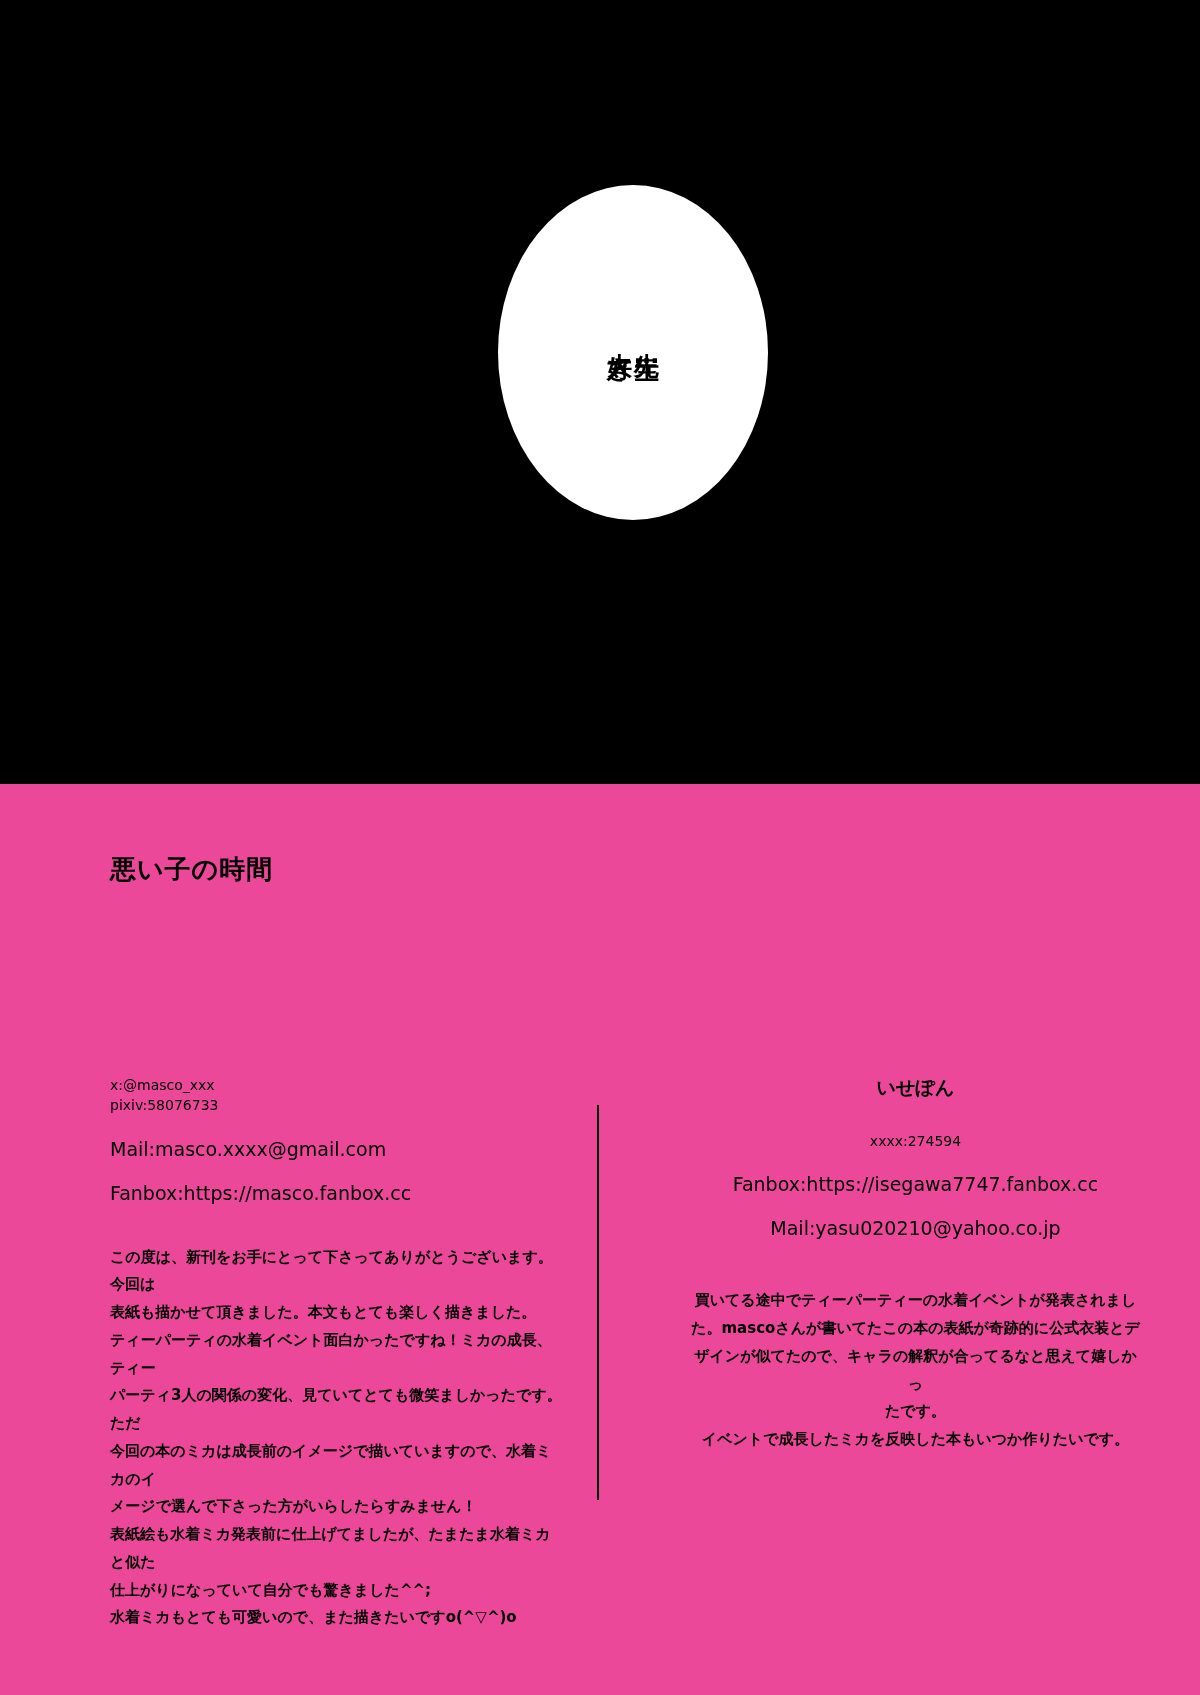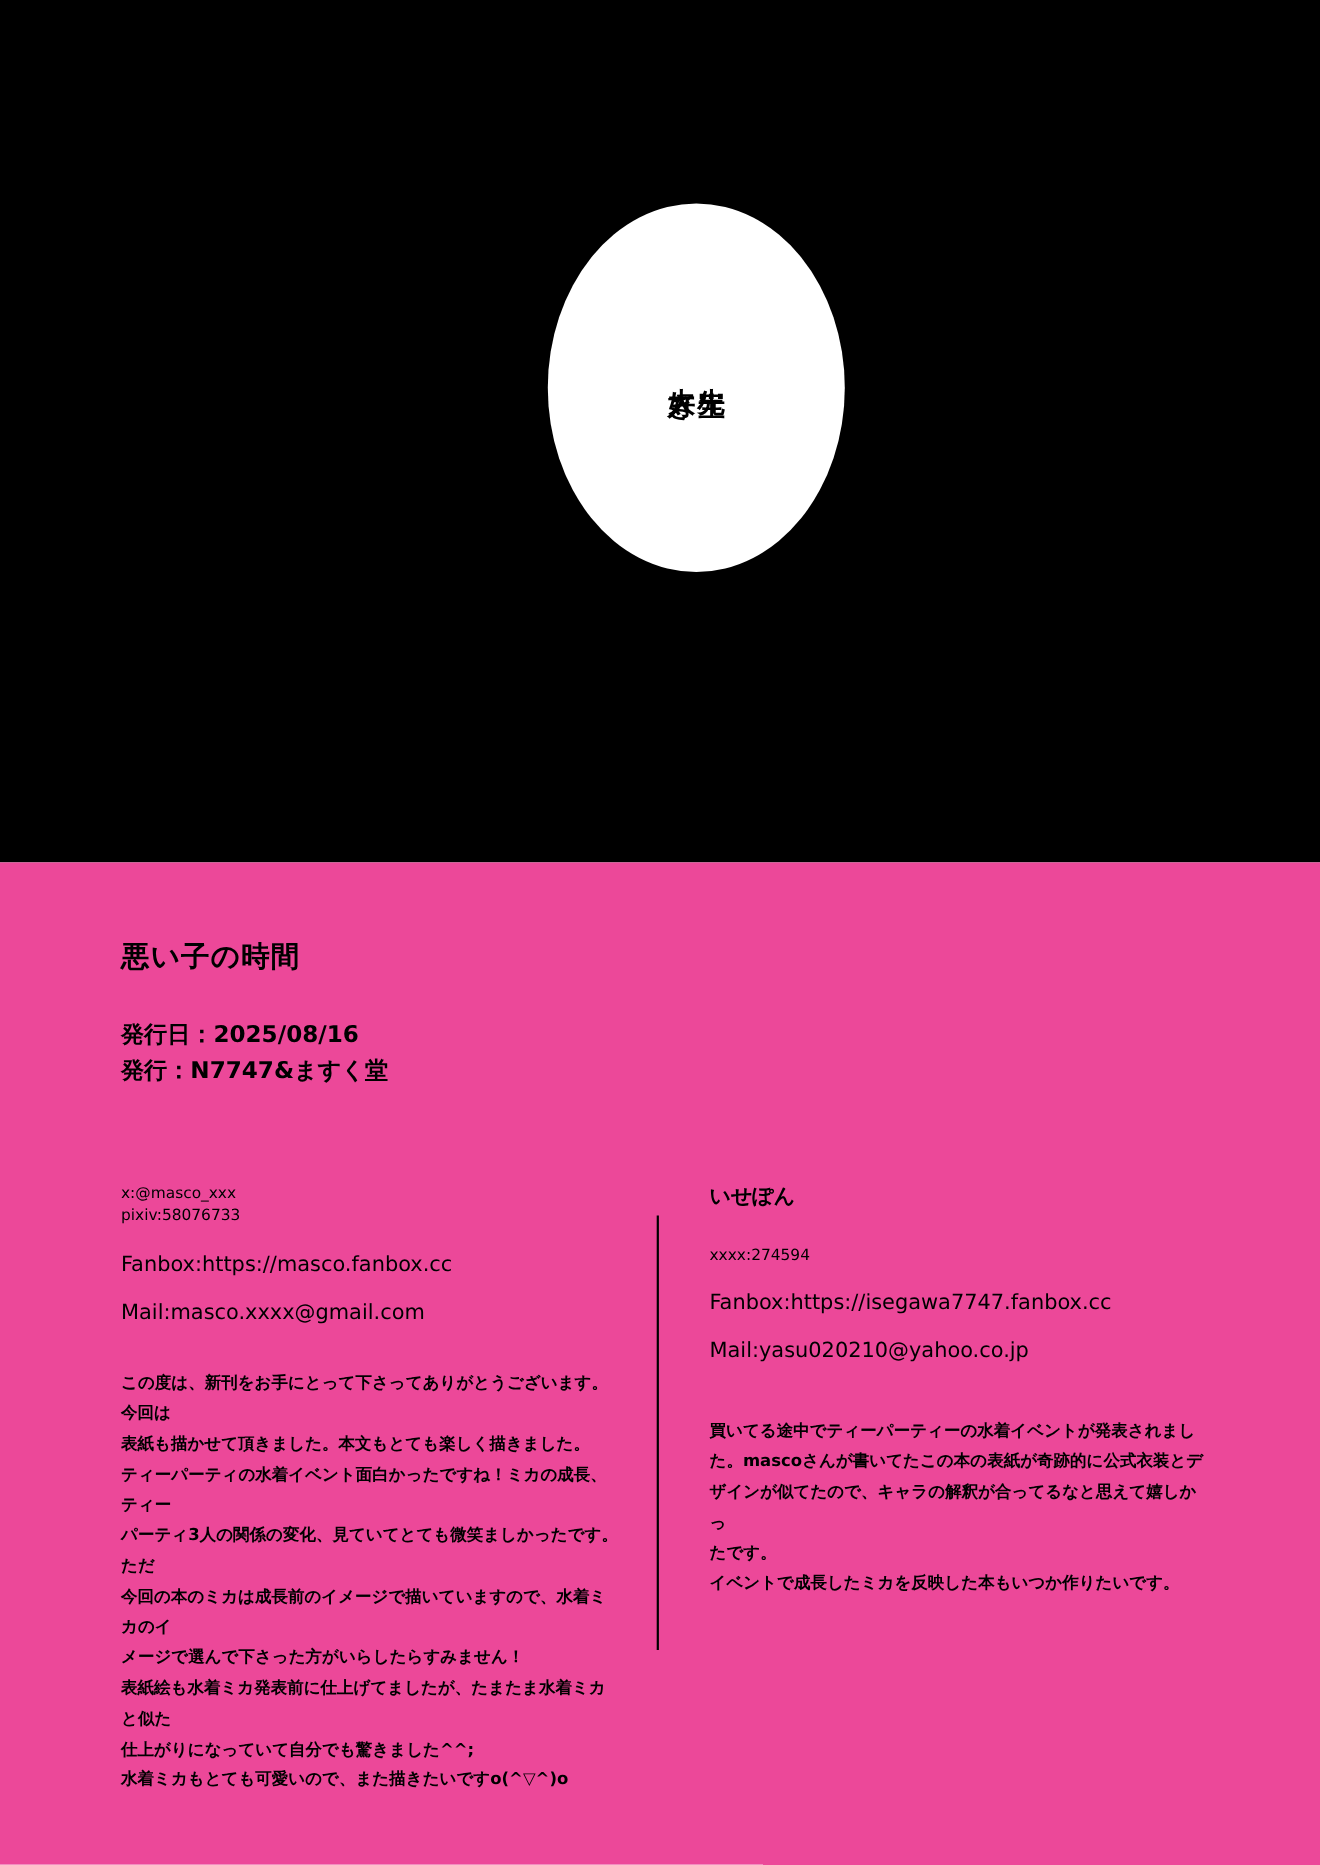--- a/index.html
+++ b/index.html
@@ -94,21 +94,21 @@
     position: absolute;
     left: 597px;
     top: 1105px;
     width: 2px;
     height: 395px;
     background: #000000;
   }
 
   .credit-col { position: absolute; top: 1075px; }
   .credit-col.left  { left: 110px; width: 455px; }
-  .credit-col.right { left: 645px; width: 455px; }
+  .credit-col.right { left: 688px; width: 455px; text-align: center; }
 
   .credit-name {
     font-family: "DejaVu Sans", sans-serif;
     font-size: 19px;
     font-weight: 700;
     margin-bottom: 30px;
   }
 
   .credit-lines {
     font-family: "DejaVu Sans", sans-serif;
@@ -146,36 +146,32 @@
       <div class="bubble-col">先生…</div>
       <div class="bubble-col">大好き</div>
     </div>
   </div>
 </div>
 
 <div class="colophon">
 
   <div class="book-title">悪い子の時間</div>
 
-  <div class="pub-info">
-    <div>発行日：2025/08/16</div>
-    <div>発行：N7747&amp;ますく堂</div>
-  </div>
 
 </div>
 
 <div class="divider"></div>
 
 <div class="credit-col left">
   <div class="credit-lines">
     <div>x:@masco_xxx</div>
     <div>pixiv:58076733</div>
   </div>
+  <div class="credit-link">Mail:masco.xxxx@gmail.com</div>
   <div class="credit-link">Fanbox:https://masco.fanbox.cc</div>
-  <div class="credit-link">Mail:masco.xxxx@gmail.com</div>
   <div class="credit-note">この度は、新刊をお手にとって下さってありがとうございます。今回は
 表紙も描かせて頂きました。本文もとても楽しく描きました。
 ティーパーティの水着イベント面白かったですね！ミカの成長、ティー
 パーティ3人の関係の変化、見ていてとても微笑ましかったです。ただ
 今回の本のミカは成長前のイメージで描いていますので、水着ミカのイ
 メージで選んで下さった方がいらしたらすみません！
 表紙絵も水着ミカ発表前に仕上げてましたが、たまたま水着ミカと似た
 仕上がりになっていて自分でも驚きました^^;
 水着ミカもとても可愛いので、また描きたいですo(^▽^)o</div>
 </div>

